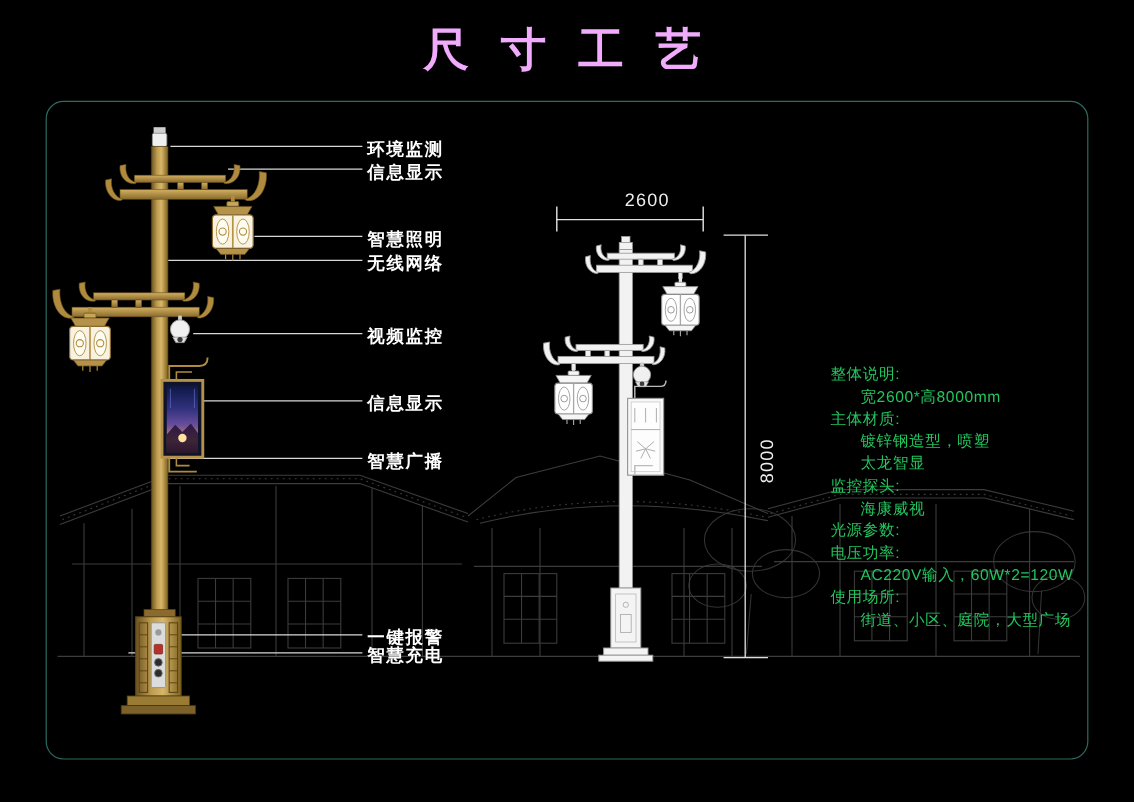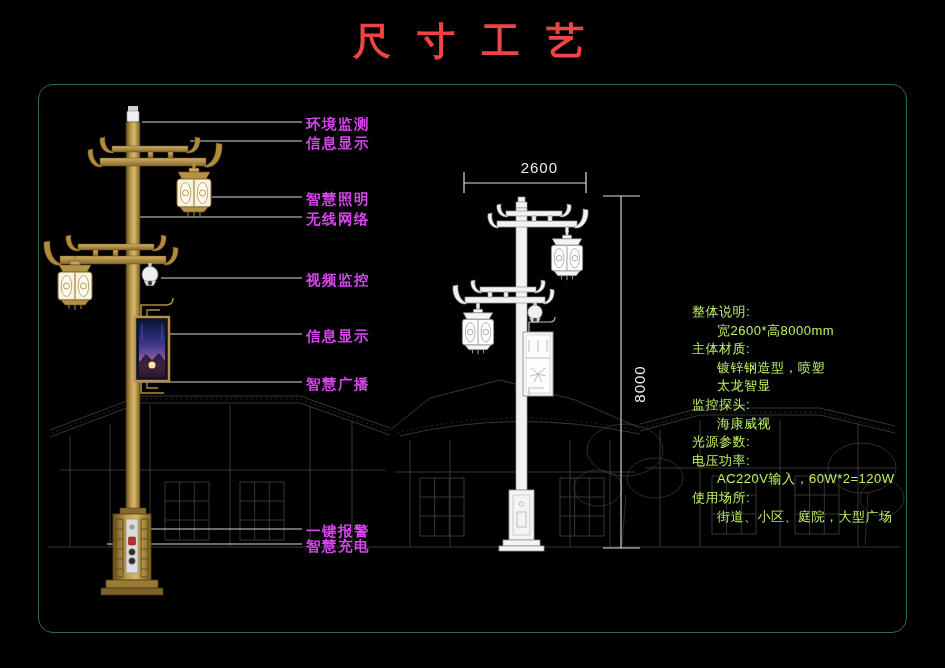--- a/index.html
+++ b/index.html
@@ -1,30 +1,30 @@
 <!DOCTYPE html>
 <html><head>
 <meta charset="utf-8">
 <style>
   html,body{margin:0;padding:0;background:#000;}
   .stage{position:relative;width:945px;height:668px;background:#000;overflow:hidden;
          font-family:"Liberation Sans","DejaVu Sans",sans-serif;color:#fff;}
   .title{position:absolute;top:16px;left:0;width:945px;text-align:center;
-         font-size:38px;font-weight:bold;letter-spacing:8px;color:#ef4444;}
+         font-size:38px;font-weight:bold;letter-spacing:8px;color:#f0abfc;}
   .frame{position:absolute;left:38px;top:84px;width:867px;height:547px;
          border:1.5px solid #2c6b5f;border-radius:15px;}
   svg.art{position:absolute;left:0;top:0;width:945px;height:668px;}
   .feat{position:absolute;left:306px;font-size:14.5px;font-weight:600;
-        letter-spacing:1.5px;color:#d946ef;white-space:nowrap;}
+        letter-spacing:1.5px;color:#ffffff;white-space:nowrap;}
   .dimw{position:absolute;left:492px;top:159px;width:66px;text-align:right;
         font-size:15px;letter-spacing:1px;color:#eee;}
   .dimh{position:absolute;left:617px;top:376px;width:44px;height:16px;text-align:center;
         font-size:15px;letter-spacing:1px;color:#eee;transform:rotate(-90deg);}
   .specs{position:absolute;left:692px;top:303px;width:225px;font-size:13px;
-         line-height:18.6px;letter-spacing:.5px;color:#bef264;}
+         line-height:18.6px;letter-spacing:.5px;color:#22c55e;}
   .spec-v{padding-left:25px;white-space:nowrap;}
   .spec-h{white-space:nowrap;}
 </style>
 </head>
 <body>
 
 <div class="stage">
 
   <div class="title">尺 寸 工 艺</div>
   <div class="frame"></div>

